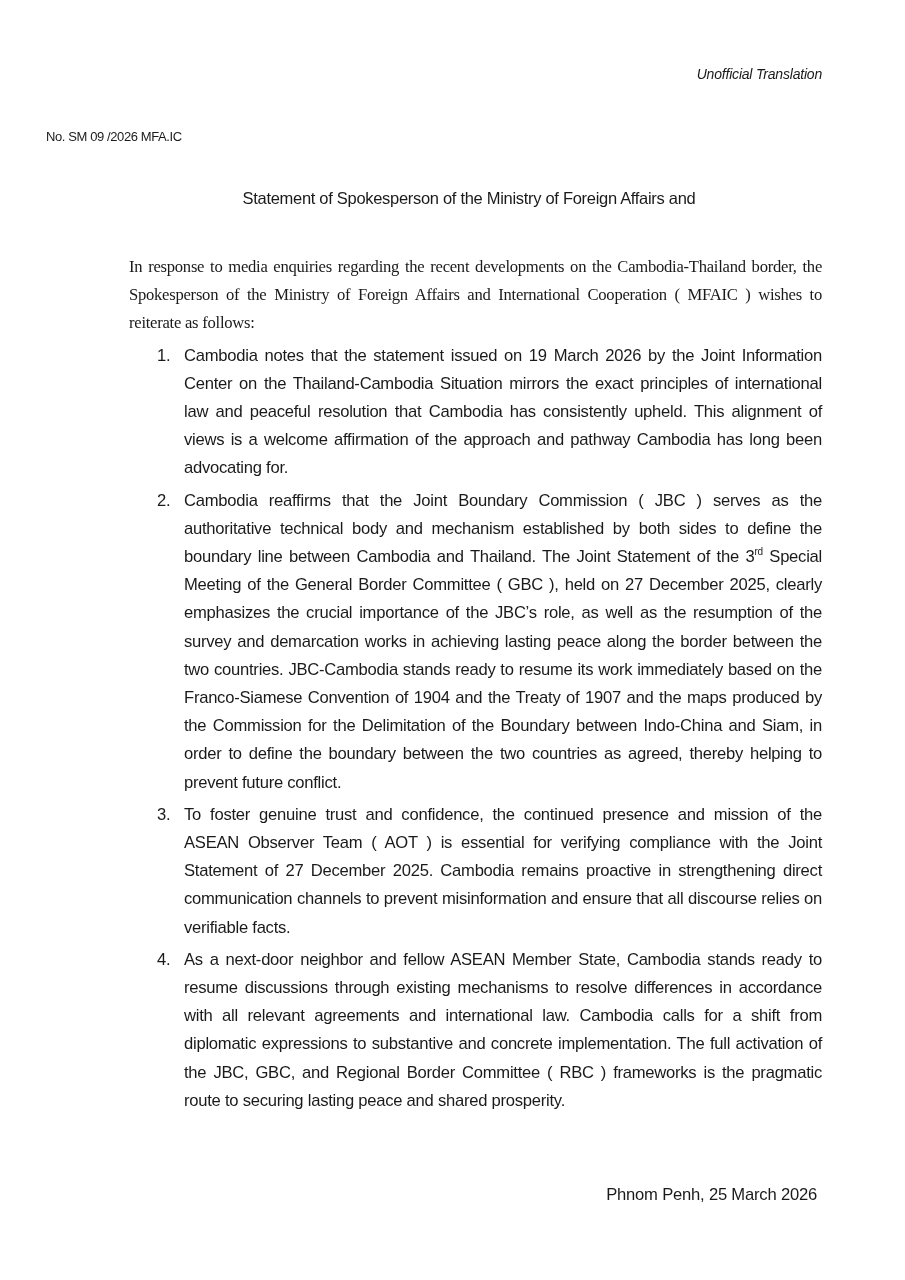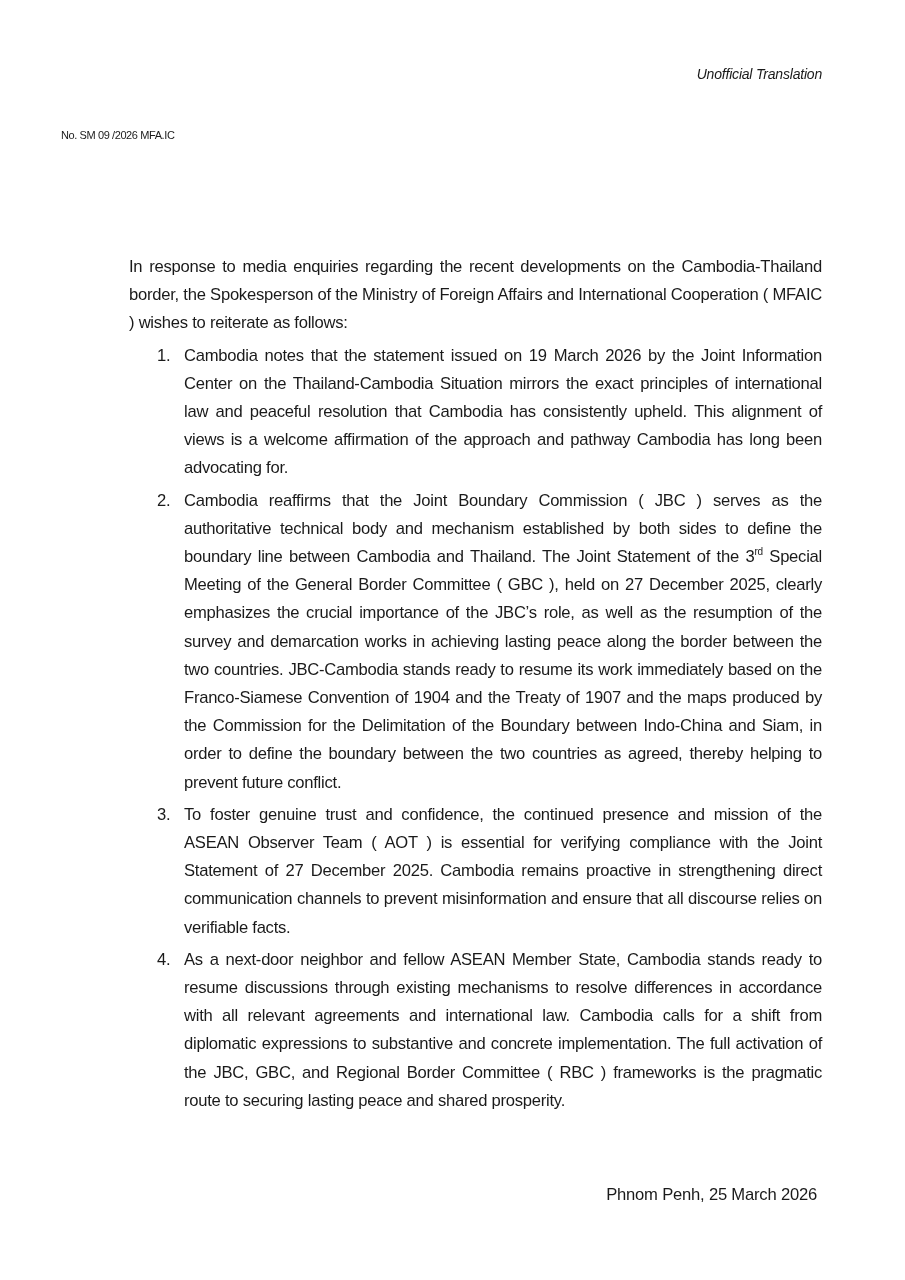--- a/index.html
+++ b/index.html
@@ -19,22 +19,22 @@
       position: absolute;
       top: 66px;
       right: 83px;
       font-style: italic;
       font-size: 14px;
       letter-spacing: -0.2px;
     }
     .ref-number {
       position: absolute;
       top: 129px;
-      left: 61px;
-      font-size: 11px;
+      left: 46px;
+      font-size: 13px;
       letter-spacing: -0.4px;
       text-align: center;
     }
     .title {
       position: absolute;
       top: 184px;
       left: 129px;
       width: 680px;
       text-align: center;
       font-size: 16.5px;
@@ -47,20 +47,21 @@
       top: 253px;
       left: 129px;
       width: 693px;
       font-size: 16.6px;
       line-height: 28.2px;
       text-align: justify;
       letter-spacing: -0.25px;
     }
     .intro {
       margin: 0 0 4px 0;
+      font-family: Liberation Serif, serif;
     }
     ol.points {
       list-style: none;
       margin: 0;
       padding: 0;
     }
     ol.points li {
       position: relative;
       padding-left: 55px;
       margin-bottom: 4px;
@@ -89,20 +90,21 @@
     }
   </style>
 </head>
 <body>
 
 <div class="translation-note">Unofficial Translation</div>
 
 <div class="ref-number">No. SM 09 /2026 MFA.IC</div>
 
 <div class="title">
+  <div>Statement of Spokesperson of the Ministry of Foreign Affairs and</div>
 </div>
 
 <div class="body-text">
   <p class="intro">In response to media enquiries regarding the recent developments on the Cambodia-Thailand border, the Spokesperson of the Ministry of Foreign Affairs and International Cooperation ( MFAIC ) wishes to reiterate as follows:</p>
 
   <ol class="points">
     <li>
       <span class="num">1.</span>
       <span class="txt">Cambodia notes that the statement issued on 19 March 2026 by the Joint Information Center on the Thailand-Cambodia Situation mirrors the exact principles of international law and peaceful resolution that Cambodia has consistently upheld. This alignment of views is a welcome affirmation of the approach and pathway Cambodia has long been advocating for.</span>
     </li>

